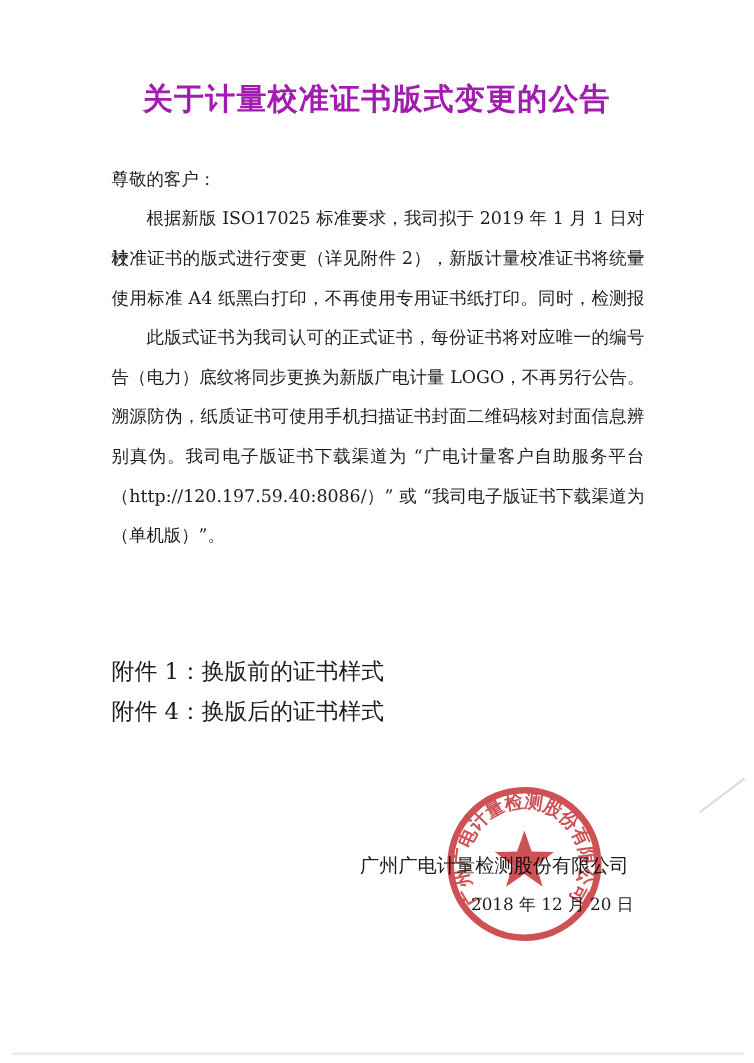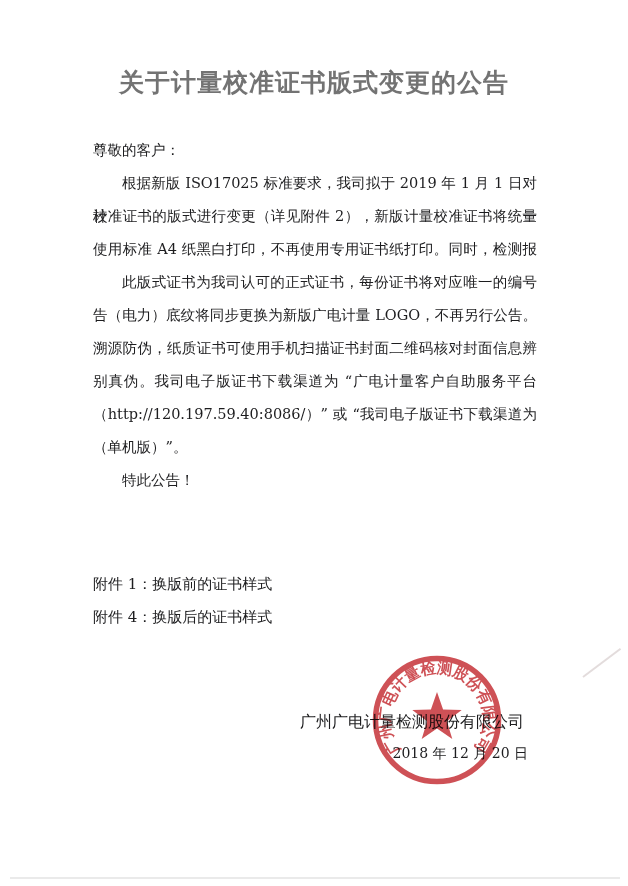--- a/index.html
+++ b/index.html
@@ -15,38 +15,38 @@
   .title {
     position: absolute;
     top: 66px;
     left: 0;
     width: 628px;
     text-align: center;
     font-family: Liberation Mono, monospace;
     font-weight: bold;
     font-size: 25px;
     letter-spacing: 1px;
-    color: #737373;
+    color: #a21caf;
   }
   .body-block {
     position: absolute;
     top: 134px;
     left: 93px;
     width: 444px;
     font-size: 14.5px;
   }
   .l { height: 33px; line-height: 33px; }
   .jst { text-align: justify; text-align-last: justify; }
   .ind { text-indent: 29px; }
   .attach-block {
     position: absolute;
-    top: 568px;
+    top: 544px;
     left: 93px;
     width: 444px;
-    font-size: 15px;
+    font-size: 19px;
   }
   .company {
     position: absolute;
     top: 712px;
     left: 300px;
     font-size: 16px;
     white-space: nowrap;
   }
   .pubdate {
     position: absolute;
@@ -100,21 +100,20 @@
     <div class="l">尊敬的客户：</div>
     <div class="l jst ind">根据新版 ISO17025 标准要求，我司拟于 2019 年 1 月 1 日对计量</div>
     <div class="l jst">校准证书的版式进行变更（详见附件 2），新版计量校准证书将统一</div>
     <div class="l jst">使用标准 A4 纸黑白打印，不再使用专用证书纸打印。同时，检测报</div>
     <div class="l jst ind">此版式证书为我司认可的正式证书，每份证书将对应唯一的编号</div>
     <div class="l jst">告（电力）底纹将同步更换为新版广电计量 LOGO，不再另行公告。</div>
     <div class="l jst">溯源防伪，纸质证书可使用手机扫描证书封面二维码核对封面信息辨</div>
     <div class="l jst">别真伪。我司电子版证书下载渠道为 “广电计量客户自助服务平台</div>
     <div class="l jst">（http://120.197.59.40:8086/）” 或 “我司电子版证书下载渠道为</div>
     <div class="l">（单机版）”。</div>
-    <div class="l ind">特此公告！</div>
   </div>
 
   <div class="attach-block">
     <div class="l">附件 1：换版前的证书样式</div>
     <div class="l">附件 4：换版后的证书样式</div>
   </div>
 
   <div class="company">广州广电计量检测股份有限公司</div>
 
   <div class="pubdate">2018 年 12 月 20 日</div>

